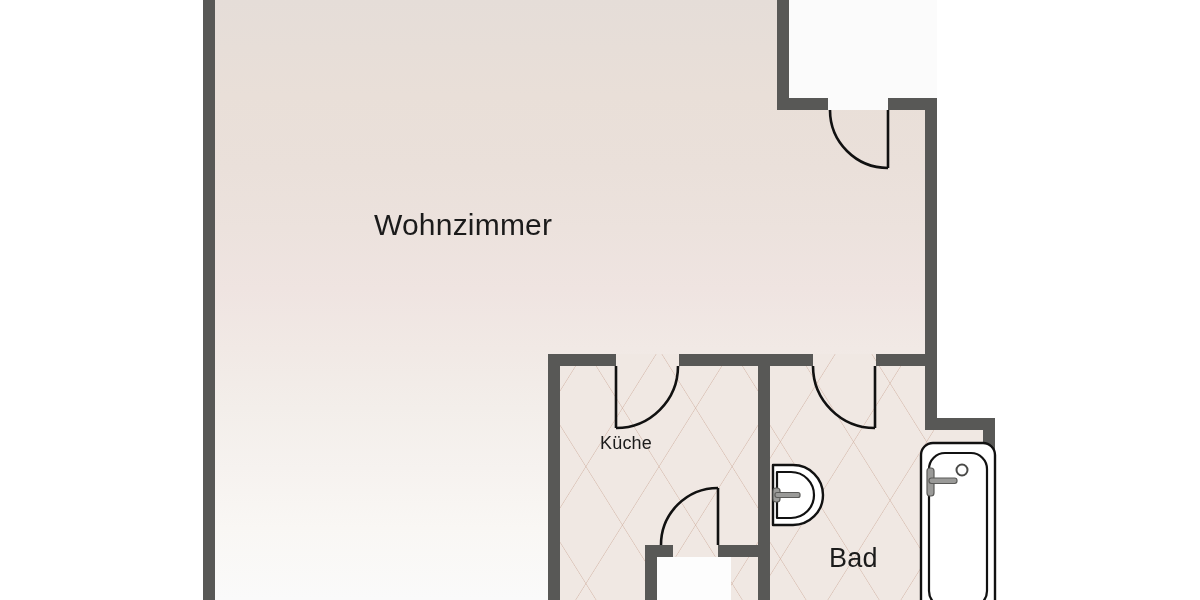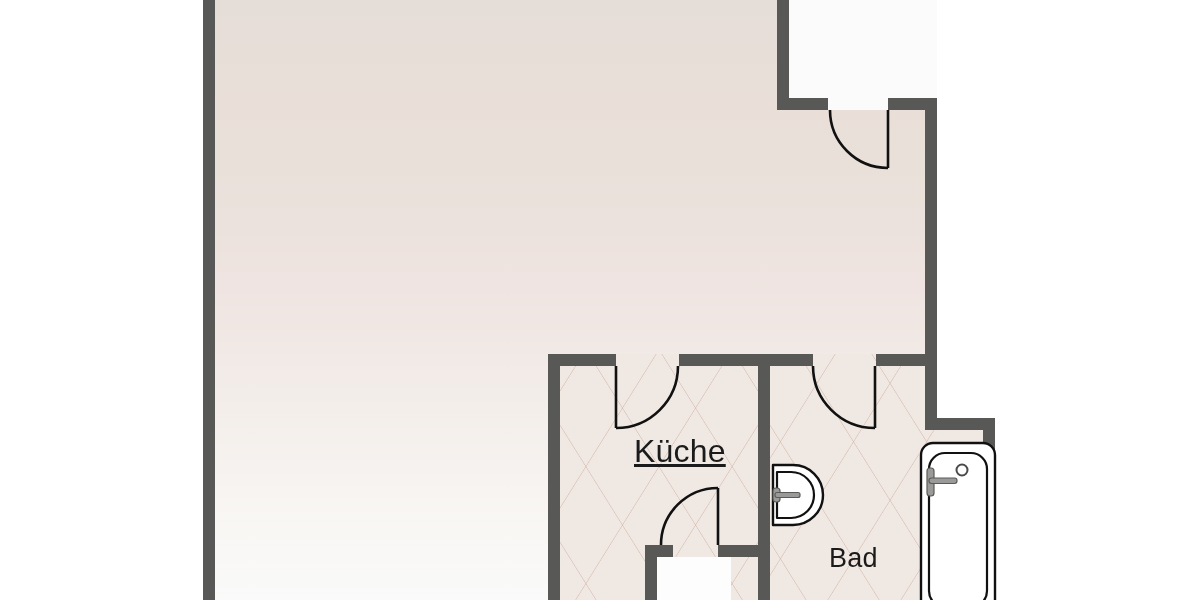--- a/index.html
+++ b/index.html
@@ -77,21 +77,21 @@
 
   
   .label{
     position:absolute;
     color:#1b1b1b;
     font-weight:400;
     white-space:nowrap;
     letter-spacing:.2px;
   }
   #label-living{left:374px;top:208px;font-size:30px;}
-  #label-kitchen{left:634px;top:433px;font-size:32px;text-decoration:underline;}
+  #label-kitchen{left:600px;top:433px;font-size:18px;}
   #label-bath{left:829px;top:543px;font-size:27px;text-align:center;}
 </style>
 </head>
 <body>
 
 <div id="plan">
 
   <div class="room" id="room-living"></div>
   <div class="room" id="room-entry"></div>
   <div class="room tiled" id="room-bath-ext"></div>
@@ -171,16 +171,17 @@
   <div class="fixture" id="fixture-bathtub">
     <svg width="80" height="180" viewBox="0 0 80 180" style="position:absolute;left:918px;top:440px;">
       <rect x="3" y="3" width="74" height="174" rx="12" ry="12" fill="#ffffff" stroke="#111111" stroke-width="2.4"></rect>
       <rect x="11" y="13" width="58" height="154" rx="16" ry="16" fill="#ffffff" stroke="#111111" stroke-width="2.2"></rect>
       <circle cx="44" cy="30" r="5.5" fill="#ffffff" stroke="#4a4a48" stroke-width="2"></circle>
       <rect x="9" y="28" width="7" height="28" rx="3" fill="#9a9a98" stroke="#5a5a58" stroke-width="1.2"></rect>
       <rect x="11" y="38" width="28" height="5.5" rx="2.4" fill="#9a9a98" stroke="#5a5a58" stroke-width="1.2"></rect>
     </svg>
   </div>
 
+  <div class="label" id="label-living">Wohnzimmer</div>
   <div class="label" id="label-kitchen">Küche</div>
   <div class="label" id="label-bath">Bad</div>
 
 </div>
 
 </body></html>

